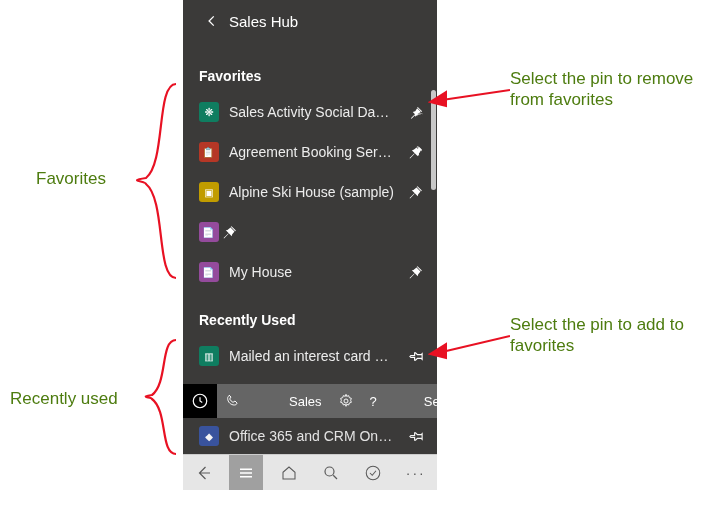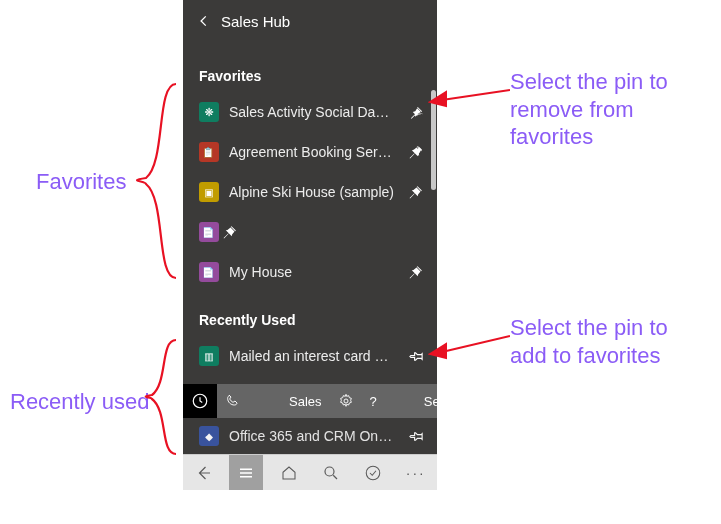--- a/index.html
+++ b/index.html
@@ -4,21 +4,21 @@
 <style>
   * { box-sizing: border-box; margin: 0; padding: 0; }
   html, body { width: 721px; height: 524px; font-family: "Segoe UI", Arial, sans-serif; background: #fff; position: relative; overflow: hidden; }
   .phone {
     position: absolute;
     left: 183px; top: 0;
     width: 254px; height: 524px;
   }
   .header {
     height: 42px; background: #3B3A39; color: #fff;
-    display: flex; align-items: center; padding: 0 10px;
+    display: flex; align-items: center; padding: 0 18px;
     font-size: 15px;
   }
   .header .back { width: 22px; display: flex; align-items: center; justify-content: center; }
   .header .title { margin-left: 6px; }
   .panel {
     position: relative;
     height: 412px; background: #3B3A39; color: #fff;
     padding-top: 18px;
     overflow: hidden;
   }
@@ -47,21 +47,21 @@
   .bt-item { display: flex; align-items: center; padding: 0 8px; height: 100%; gap: 44px; }
   .bt-recent { width: 36px; background: #000; justify-content: center; }
   .nav {
     height: 36px; background: #E6E6E6; color: #605E5C;
     display: flex; align-items: center; justify-content: space-around;
     border-top: 1px solid #ccc;
   }
   .nav-item { width: 34px; display: flex; align-items: center; justify-content: center; }
 
   
-  .anno { position: absolute; color: #8b5cf6; font-size: 22px; line-height: 1.25; }
+  .anno { position: absolute; color: #4d7c0f; font-size: 17px; line-height: 1.25; }
   .brace { position: absolute; }
   .brace svg { display: block; }
   .arrow { position: absolute; }
   .arrow svg { display: block; }
 </style>
 </head>
 <body>
 
 <div class="phone">
 

